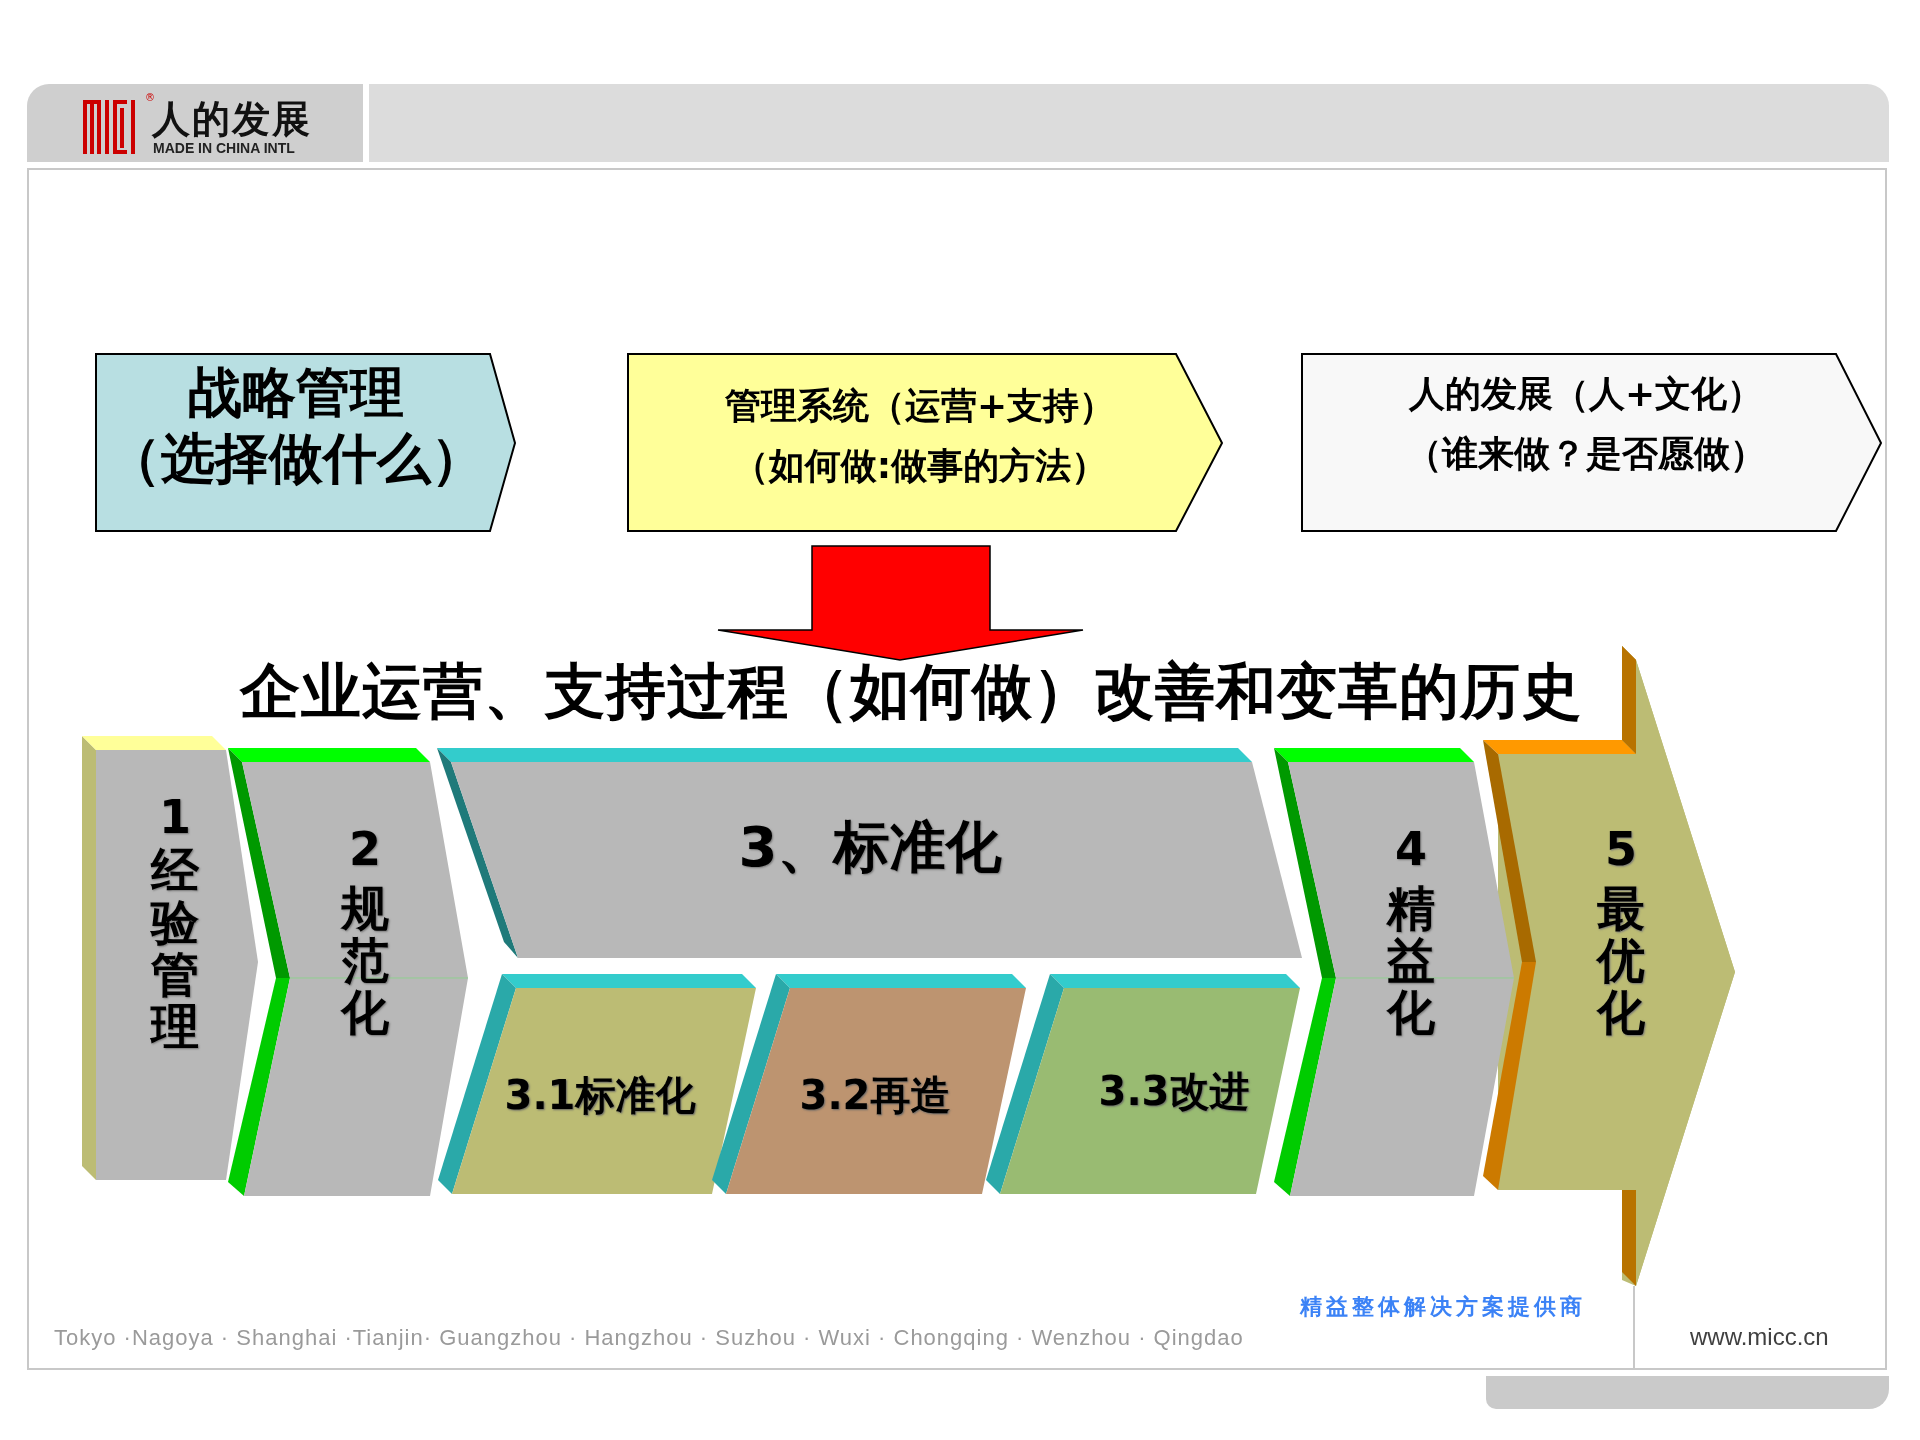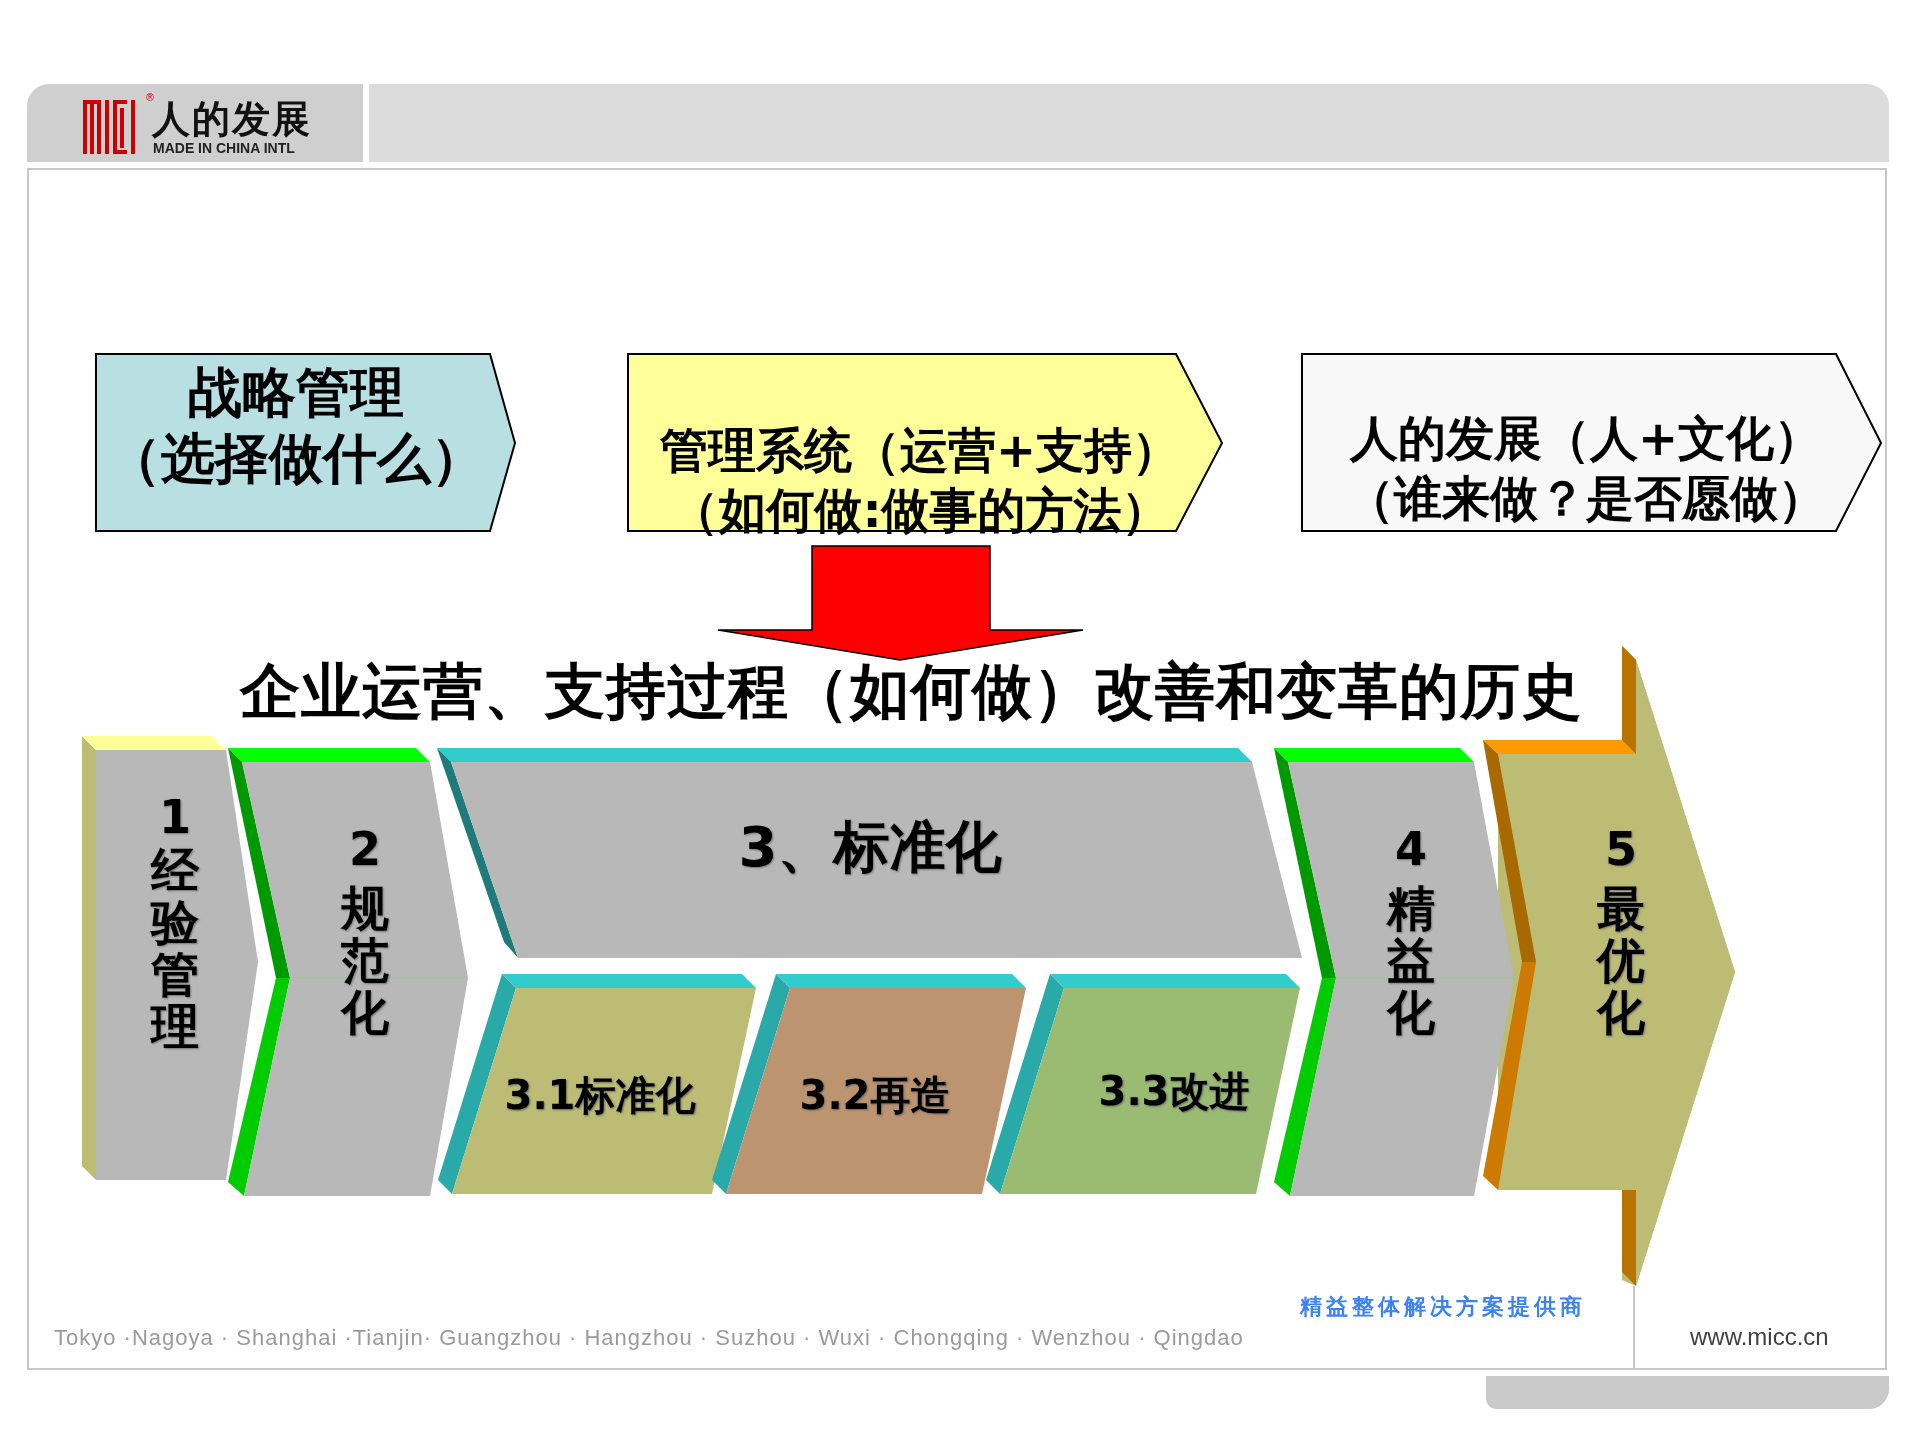--- a/index.html
+++ b/index.html
@@ -9,21 +9,21 @@
   #header-bar{left:369px;top:84px;width:1520px;height:78px;background:#dcdcdc;border-top-right-radius:22px;}
   #frame{left:27px;top:168px;width:1860px;height:1202px;border:2px solid #c8c8c8;box-sizing:border-box;background:#fff;}
   #bottom-tab{left:1486px;top:1376px;width:403px;height:33px;background:#cacaca;border-bottom-right-radius:20px;border-bottom-left-radius:10px;}
   .logo-mark{left:83px;top:100px;}
   .logo-cn{left:152px;top:94px;font-size:38px;font-weight:bold;color:#111;letter-spacing:2px;font-family:"DejaVu Serif",serif;}
   .logo-en{left:153px;top:140px;font-size:14px;font-weight:bold;color:#222;font-family:"Liberation Sans",sans-serif;}
   .logo-r{left:145px;top:92px;font-size:10px;color:#c00;}
   svg.main{position:absolute;left:0;top:0;}
   .txt{position:absolute;font-family:"DejaVu Sans","Liberation Sans",sans-serif;font-weight:bold;color:#000;white-space:nowrap;text-align:center;}
   .box-text{font-size:54px;line-height:66px;text-align:center;}
-  .box-text-sm{font-size:48px;line-height:60px;margin-top:44px;}
+  .box-text-sm{font-size:36px;line-height:60px;}
   .vert{font-size:48px;line-height:52px;text-align:center;text-shadow:1px 1px 2px #777;}
   .num{font-size:46px;text-shadow:1px 1px 2px #777;}
   .sub{font-size:40px;text-shadow:1px 1px 2px #666;}
   .footer-cn{font-size:22px;color:#3b82f6;font-weight:bold;letter-spacing:4px;text-align:right;}
   .footer-cities{font-size:22px;color:#9a9a9a;font-weight:normal;letter-spacing:1px;font-family:"Liberation Sans",sans-serif;}
   .footer-url{font-size:24px;color:#404040;font-weight:normal;font-family:"Liberation Sans",sans-serif;}
 </style>
 </head>
 <body>
 

